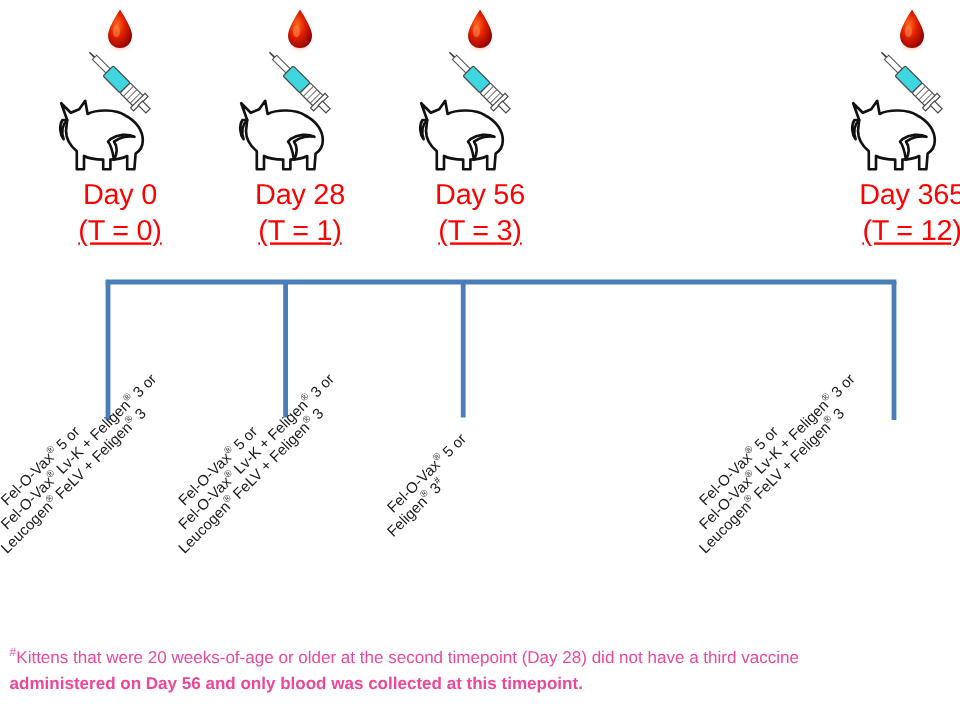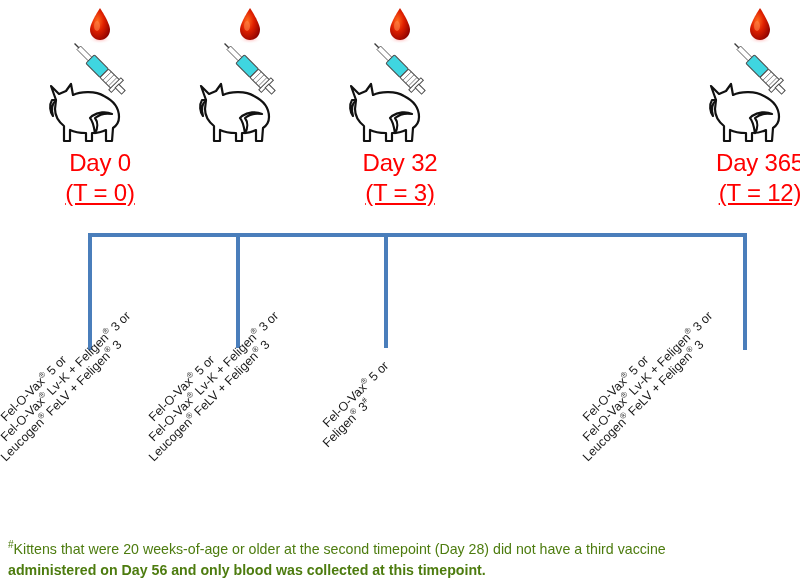--- a/index.html
+++ b/index.html
@@ -39,21 +39,21 @@
     transform:rotate(-45deg);
     transform-origin:left bottom;
     position:absolute;
     left:0;
   }
   .vline sup{font-size:8px;vertical-align:super;}
 
   
   #footnote{
     position:absolute;left:8px;top:534px;width:784px;
-    font-size:14.2px;line-height:21px;color:#4d7c0f;
+    font-size:14.2px;line-height:21px;color:#ec4899;
     text-align:justify;
   }
   #footnote .hash{font-size:10px;vertical-align:super;}
   #footnote .fline2{display:block;text-align:left;font-weight:bold;}
 </style>
 </head>
 <body>
 
 <div id="diagram">
 
@@ -139,20 +139,24 @@
                    C79 44 76 48 73 50 L72 63 L66 63 L66 52
                    C62 54 57 55 52 55 L52 63 L46 63 L46 55
                    C40 55 34 54 30 52 L30 63 L24 63 L24 48
                    C19 44 15 38 15 31 Z"></path>
           <path d="M16 22 C12 26 11 32 13 38 C10 34 9 27 12 22 Z"></path>
           <path d="M52 38 C58 34 66 33 72 36 C67 35 60 36 55 40 C58 44 58 50 55 55
                    C54 49 53 43 50 40 Z"></path>
         </g>
       </svg>
     </div>
+    <div class="tp-label">
+      <span>Day 28</span>
+      <span class="l2">(T = 1)</span>
+    </div>
   </div>
 
   <div class="timepoint" style="left:325px;">
     <div class="tp-icons">
       <svg class="drop" viewBox="0 0 26 40">
         <ellipse cx="13" cy="33" rx="12" ry="5" fill="url(#sh1)"></ellipse>
         <path d="M13 2 C13 2 3 17 3 23.5 C3 29.8 7.5 34 13 34 C18.5 34 23 29.8 23 23.5 C23 17 13 2 13 2 Z" fill="url(#dg1)"></path>
         <ellipse cx="10" cy="20" rx="3" ry="5" fill="#FF8A50" opacity="0.55"></ellipse>
       </svg>
       <svg class="syringe" viewBox="0 0 72 62">
@@ -176,21 +180,21 @@
                    C62 54 57 55 52 55 L52 63 L46 63 L46 55
                    C40 55 34 54 30 52 L30 63 L24 63 L24 48
                    C19 44 15 38 15 31 Z"></path>
           <path d="M16 22 C12 26 11 32 13 38 C10 34 9 27 12 22 Z"></path>
           <path d="M52 38 C58 34 66 33 72 36 C67 35 60 36 55 40 C58 44 58 50 55 55
                    C54 49 53 43 50 40 Z"></path>
         </g>
       </svg>
     </div>
     <div class="tp-label">
-      <span>Day 32</span>
+      <span>Day 56</span>
       <span class="l2">(T = 3)</span>
     </div>
   </div>
 
   <div class="timepoint" style="left:685px;">
     <div class="tp-icons">
       <svg class="drop" viewBox="0 0 26 40">
         <ellipse cx="13" cy="33" rx="12" ry="5" fill="url(#sh1)"></ellipse>
         <path d="M13 2 C13 2 3 17 3 23.5 C3 29.8 7.5 34 13 34 C18.5 34 23 29.8 23 23.5 C23 17 13 2 13 2 Z" fill="url(#dg1)"></path>
         <ellipse cx="10" cy="20" rx="3" ry="5" fill="#FF8A50" opacity="0.55"></ellipse>

